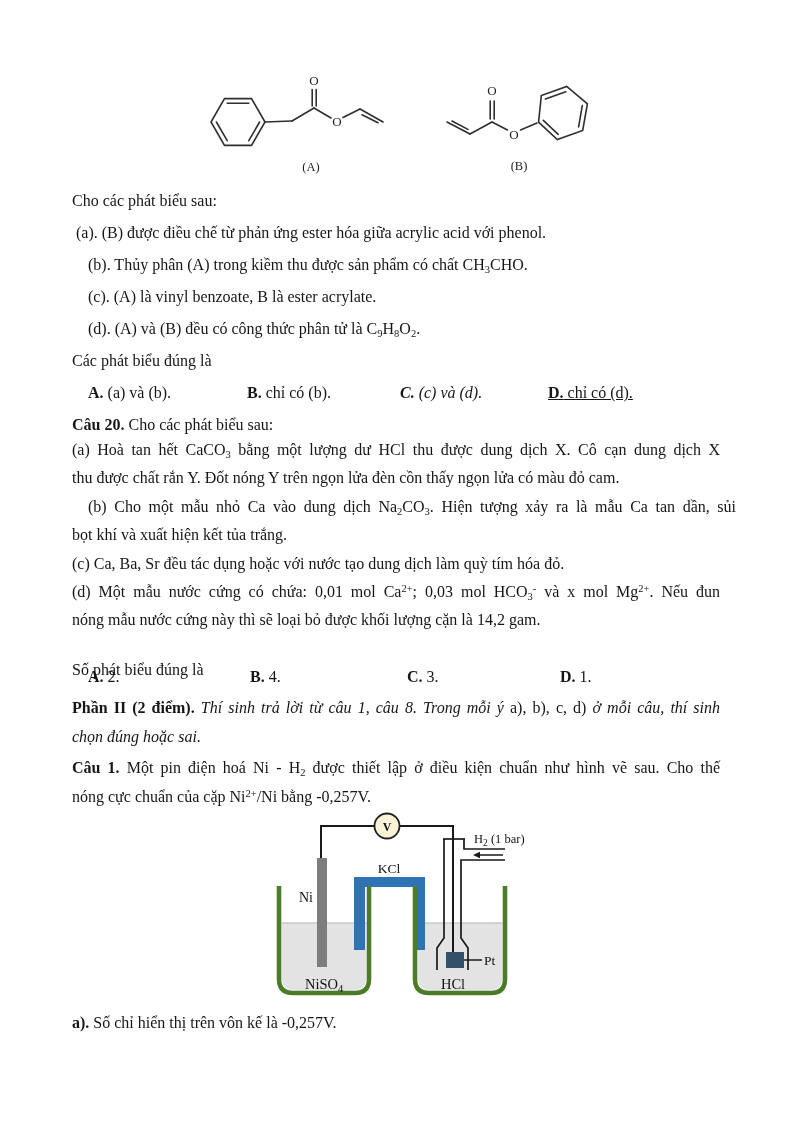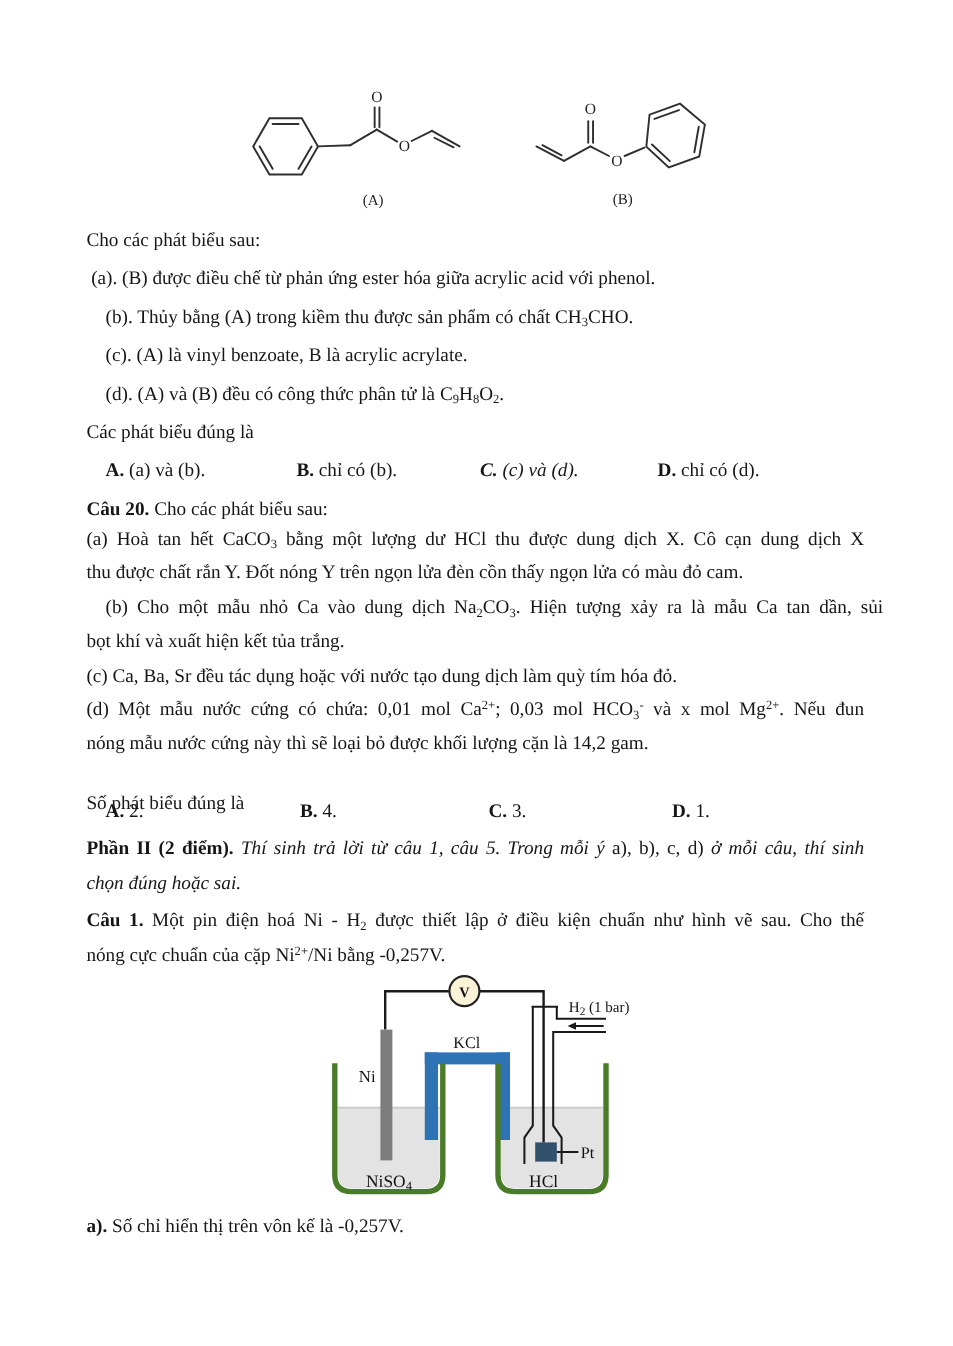--- a/index.html
+++ b/index.html
@@ -58,46 +58,46 @@
     <line class="bond" x1="365.4" y1="39.1" x2="385.8" y2="31.7"></line>
     <line class="bond" x1="402.3" y1="45.6" x2="398.6" y2="66.9"></line>
     <line class="bond" x1="378.2" y1="74.3" x2="363.3" y2="60.4"></line>
     <text class="slabel" x="339" y="110" text-anchor="middle">(B)</text>
   </g>
 </svg>
 
 <div id="doc-lines">
     <div class="line" style="top: 190px; left: 72px;"><span>Cho các phát biểu sau:</span></div>
     <div class="line" style="top: 222px; left: 76px;"><span>(a). (B) được điều chế từ phản ứng ester hóa giữa acrylic acid với phenol.</span></div>
-    <div class="line" style="top: 254px; left: 88px;"><span>(b). Thủy bằng (A) trong kiềm thu được sản phẩm có chất CH</span><sub>3</sub><span>CHO.</span></div>
-    <div class="line" style="top: 286px; left: 88px;"><span>(c). (A) là vinyl benzoate, B là acrylic acrylate.</span></div>
+    <div class="line" style="top: 254px; left: 88px;"><span>(b). Thủy phân (A) trong kiềm thu được sản phẩm có chất CH</span><sub>3</sub><span>CHO.</span></div>
+    <div class="line" style="top: 286px; left: 88px;"><span>(c). (A) là vinyl benzoate, B là ester acrylate.</span></div>
     <div class="line" style="top: 318px; left: 88px;"><span>(d). (A) và (B) đều có công thức phân tử là C</span><sub>9</sub><span>H</span><sub>8</sub><span>O</span><sub>2</sub><span>.</span></div>
     <div class="line" style="top: 350px; left: 72px; font-family: Liberation Serif, serif;"><span>Các phát biểu đúng là</span></div>
     <div class="line" style="top: 382px; left: 72px; width: 660px;">
       <span class="opt" style="left: 16px;"><b>A.</b> (a) và (b).</span>
       <span class="opt" style="left: 175px;"><b>B.</b> chỉ có (b).</span>
       <span class="opt" style="left: 328px; font-style: italic;"><b>C.</b> (c) và (d).</span>
-      <span class="opt" style="left: 476px;"><b>D.</b> chỉ có (d).</span>
+      <span class="opt" style="left: 476px; text-decoration: underline;"><b>D.</b> chỉ có (d).</span>
     </div>
     <div class="line" style="top: 414px; left: 72px;"><b>Câu 20.</b><span> Cho các phát biểu sau:</span></div>
     <div class="line j" style="top: 439px; left: 72px;"><span>(a) Hoà tan hết CaCO</span><sub>3</sub><span> bằng một lượng dư HCl thu được dung dịch X. Cô cạn dung dịch X</span></div>
     <div class="line" style="top: 467px; left: 72px;"><span>thu được chất rắn Y. Đốt nóng Y trên ngọn lửa đèn cồn thấy ngọn lửa có màu đỏ cam.</span></div>
     <div class="line j" style="top: 496px; left: 72px; margin-left: 16px;"><span>(b) Cho một mẫu nhỏ Ca vào dung dịch Na</span><sub>2</sub><span>CO</span><sub>3</sub><span>. Hiện tượng xảy ra là mẫu Ca tan dần, sủi</span></div>
     <div class="line" style="top: 524px; left: 72px;"><span>bọt khí và xuất hiện kết tủa trắng.</span></div>
     <div class="line" style="top: 553px; left: 72px;"><span>(c) Ca, Ba, Sr đều tác dụng hoặc với nước tạo dung dịch làm quỳ tím hóa đỏ.</span></div>
     <div class="line j" style="top: 581px; left: 72px;"><span>(d) Một mẫu nước cứng có chứa: 0,01 mol Ca</span><sup>2+</sup><span>; 0,03 mol HCO</span><sub>3</sub><sup>-</sup><span> và x mol Mg</span><sup>2+</sup><span>. Nếu đun</span></div>
     <div class="line" style="top: 609px; left: 72px;"><span>nóng mẫu nước cứng này thì sẽ loại bỏ được khối lượng cặn là 14,2 gam.</span></div>
     <div class="line" style="top: 659px; left: 72px;"><span>Số phát biểu đúng là</span></div>
     <div class="line" style="top: 666px; left: 72px; width: 660px;">
       <span class="opt" style="left: 16px;"><b>A.</b> 2.</span>
       <span class="opt" style="left: 178px;"><b>B.</b> 4.</span>
       <span class="opt" style="left: 335px;"><b>C.</b> 3.</span>
       <span class="opt" style="left: 488px;"><b>D.</b> 1.</span>
     </div>
-    <div class="line j" style="top: 697px; left: 72px;"><b>Phần II (2 điểm).</b><i> Thí sinh trả lời từ câu 1, câu 5. Trong mỗi ý </i><span class="it">a), b), c, d)</span><i> ở mỗi câu, thí sinh</i></div>
+    <div class="line j" style="top: 697px; left: 72px;"><b>Phần II (2 điểm).</b><i> Thí sinh trả lời từ câu 1, câu 8. Trong mỗi ý </i><span class="it">a), b), c, d)</span><i> ở mỗi câu, thí sinh</i></div>
     <div class="line" style="top: 726px; left: 72px;"><i>chọn đúng hoặc sai.</i></div>
     <div class="line j" style="top: 757px; left: 72px;"><b>Câu 1.</b><span> Một pin điện hoá Ni - H</span><sub>2</sub><span> được thiết lập ở điều kiện chuẩn như hình vẽ sau. Cho thế</span></div>
     <div class="line" style="top: 786px; left: 72px;"><span>nóng cực chuẩn của cặp Ni</span><sup>2+</sup><span>/Ni bằng -0,257V.</span></div>
     <div class="line" style="top: 1012px; left: 72px;"><b>a).</b><span> Số chỉ hiển thị trên vôn kế là -0,257V.</span></div>
   </div>
 
 <svg style="left:270px;top:812px" width="260" height="190" viewBox="0 0 260 190">
 
   <path d="M11.5 111 L96.5 111 L96.5 165 Q96.5 178.5 83 178.5 L25 178.5 Q11.5 178.5 11.5 165 Z" fill="#e3e3e3"></path>
   <line class="soledge" x1="11.5" y1="111" x2="96.5" y2="111"></line>

